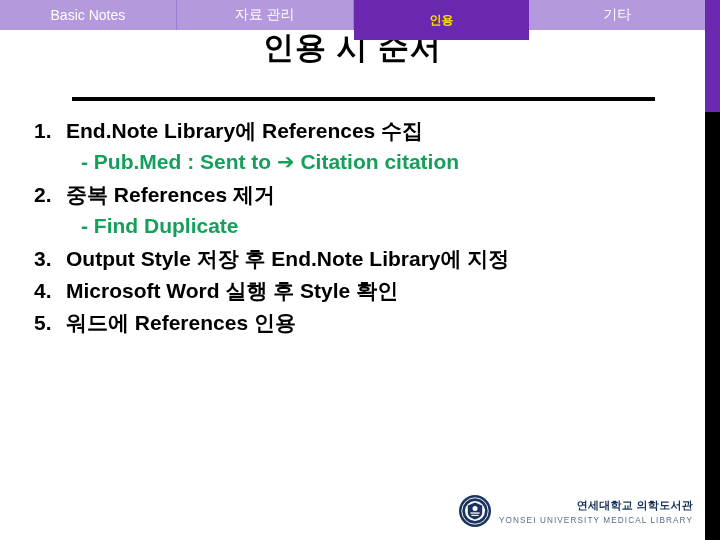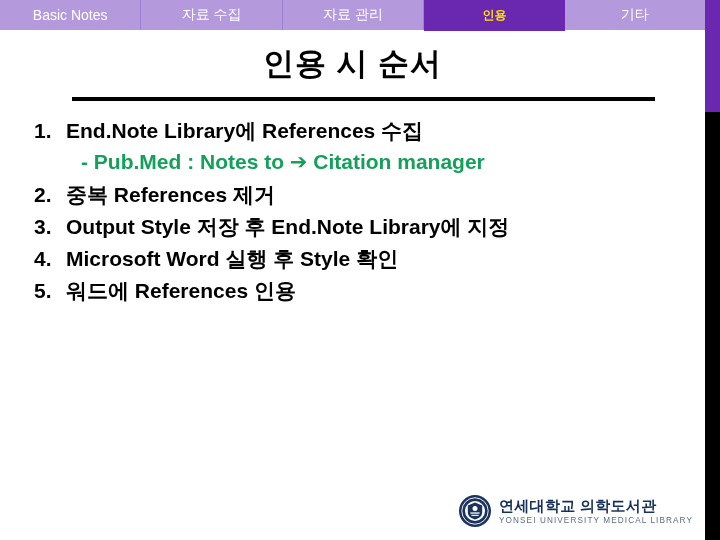--- a/index.html
+++ b/index.html
@@ -55,31 +55,31 @@
     border-right: 1px solid #9b7fd0;
     position: relative;
   }
   .nav-tab:last-child {
     border-right: none;
   }
   .nav-tab.active {
     background: #6a28b0;
     color: #ffe000;
     font-weight: bold;
-    height: 31px;
+    height: 40px;
     margin-top: 0;
     border-right: none;
     z-index: 3;
     font-size: 12px;
   }
 
   
   .title-block {
     position: absolute;
-    top: 44px;
+    top: 28px;
     left: 0;
     width: 705px;
   }
   .slide-title {
     text-align: center;
     font-size: 31px;
     font-weight: bold;
     color: #000000;
     line-height: 40px;
     letter-spacing: 1px;
@@ -144,47 +144,45 @@
     height: 34px;
     flex: 0 0 34px;
     margin-right: 7px;
   }
   .logo-text {
     display: flex;
     flex-direction: column;
     justify-content: center;
   }
   .logo-kr {
-    font-size: 15px;
+    font-size: 11px;
     font-weight: bold;
     color: #16305c;
     line-height: 19px;
     letter-spacing: 0.3px;
+    text-align: right;
   }
   .logo-en {
     font-size: 8.2px;
     color: #5a6b86;
     line-height: 11px;
     letter-spacing: 1.1px;
   }
 </style>
 </head>
 <body>
 
 <div class="edge-accent"></div>
 <div class="edge-accent-lower"></div>
 
 <div class="navbar">
   <div class="nav-tab">
     <span>Basic Notes</span>
   </div>
   <div class="nav-tab">
-    <span>자료 수집</span>
-  </div>
-  <div class="nav-tab">
     <span>자료 관리</span>
   </div>
   <div class="nav-tab active">
     <span>인용</span>
   </div>
   <div class="nav-tab">
     <span>기타</span>
   </div>
 </div>
 
@@ -193,28 +191,29 @@
 </div>
 <div class="title-rule"></div>
 
 <div class="content">
 
   <div class="list-item">
     <div class="item-main">
       <span class="item-num">1.</span>
       <span class="item-text">End.Note Library에 References 수집</span>
     </div>
-    <div class="item-sub">- Pub.Med : Notes to ➔ Citation manager</div>
+    <div class="item-sub">- Pub.Med : Sent to ➔ Citation citation</div>
   </div>
 
   <div class="list-item">
     <div class="item-main">
       <span class="item-num">2.</span>
       <span class="item-text">중복 References 제거</span>
     </div>
+    <div class="item-sub">- Find Duplicate</div>
   </div>
 
   <div class="list-item">
     <div class="item-main">
       <span class="item-num">3.</span>
       <span class="item-text">Output Style 저장 후 End.Note Library에 지정</span>
     </div>
   </div>
 
   <div class="list-item">

